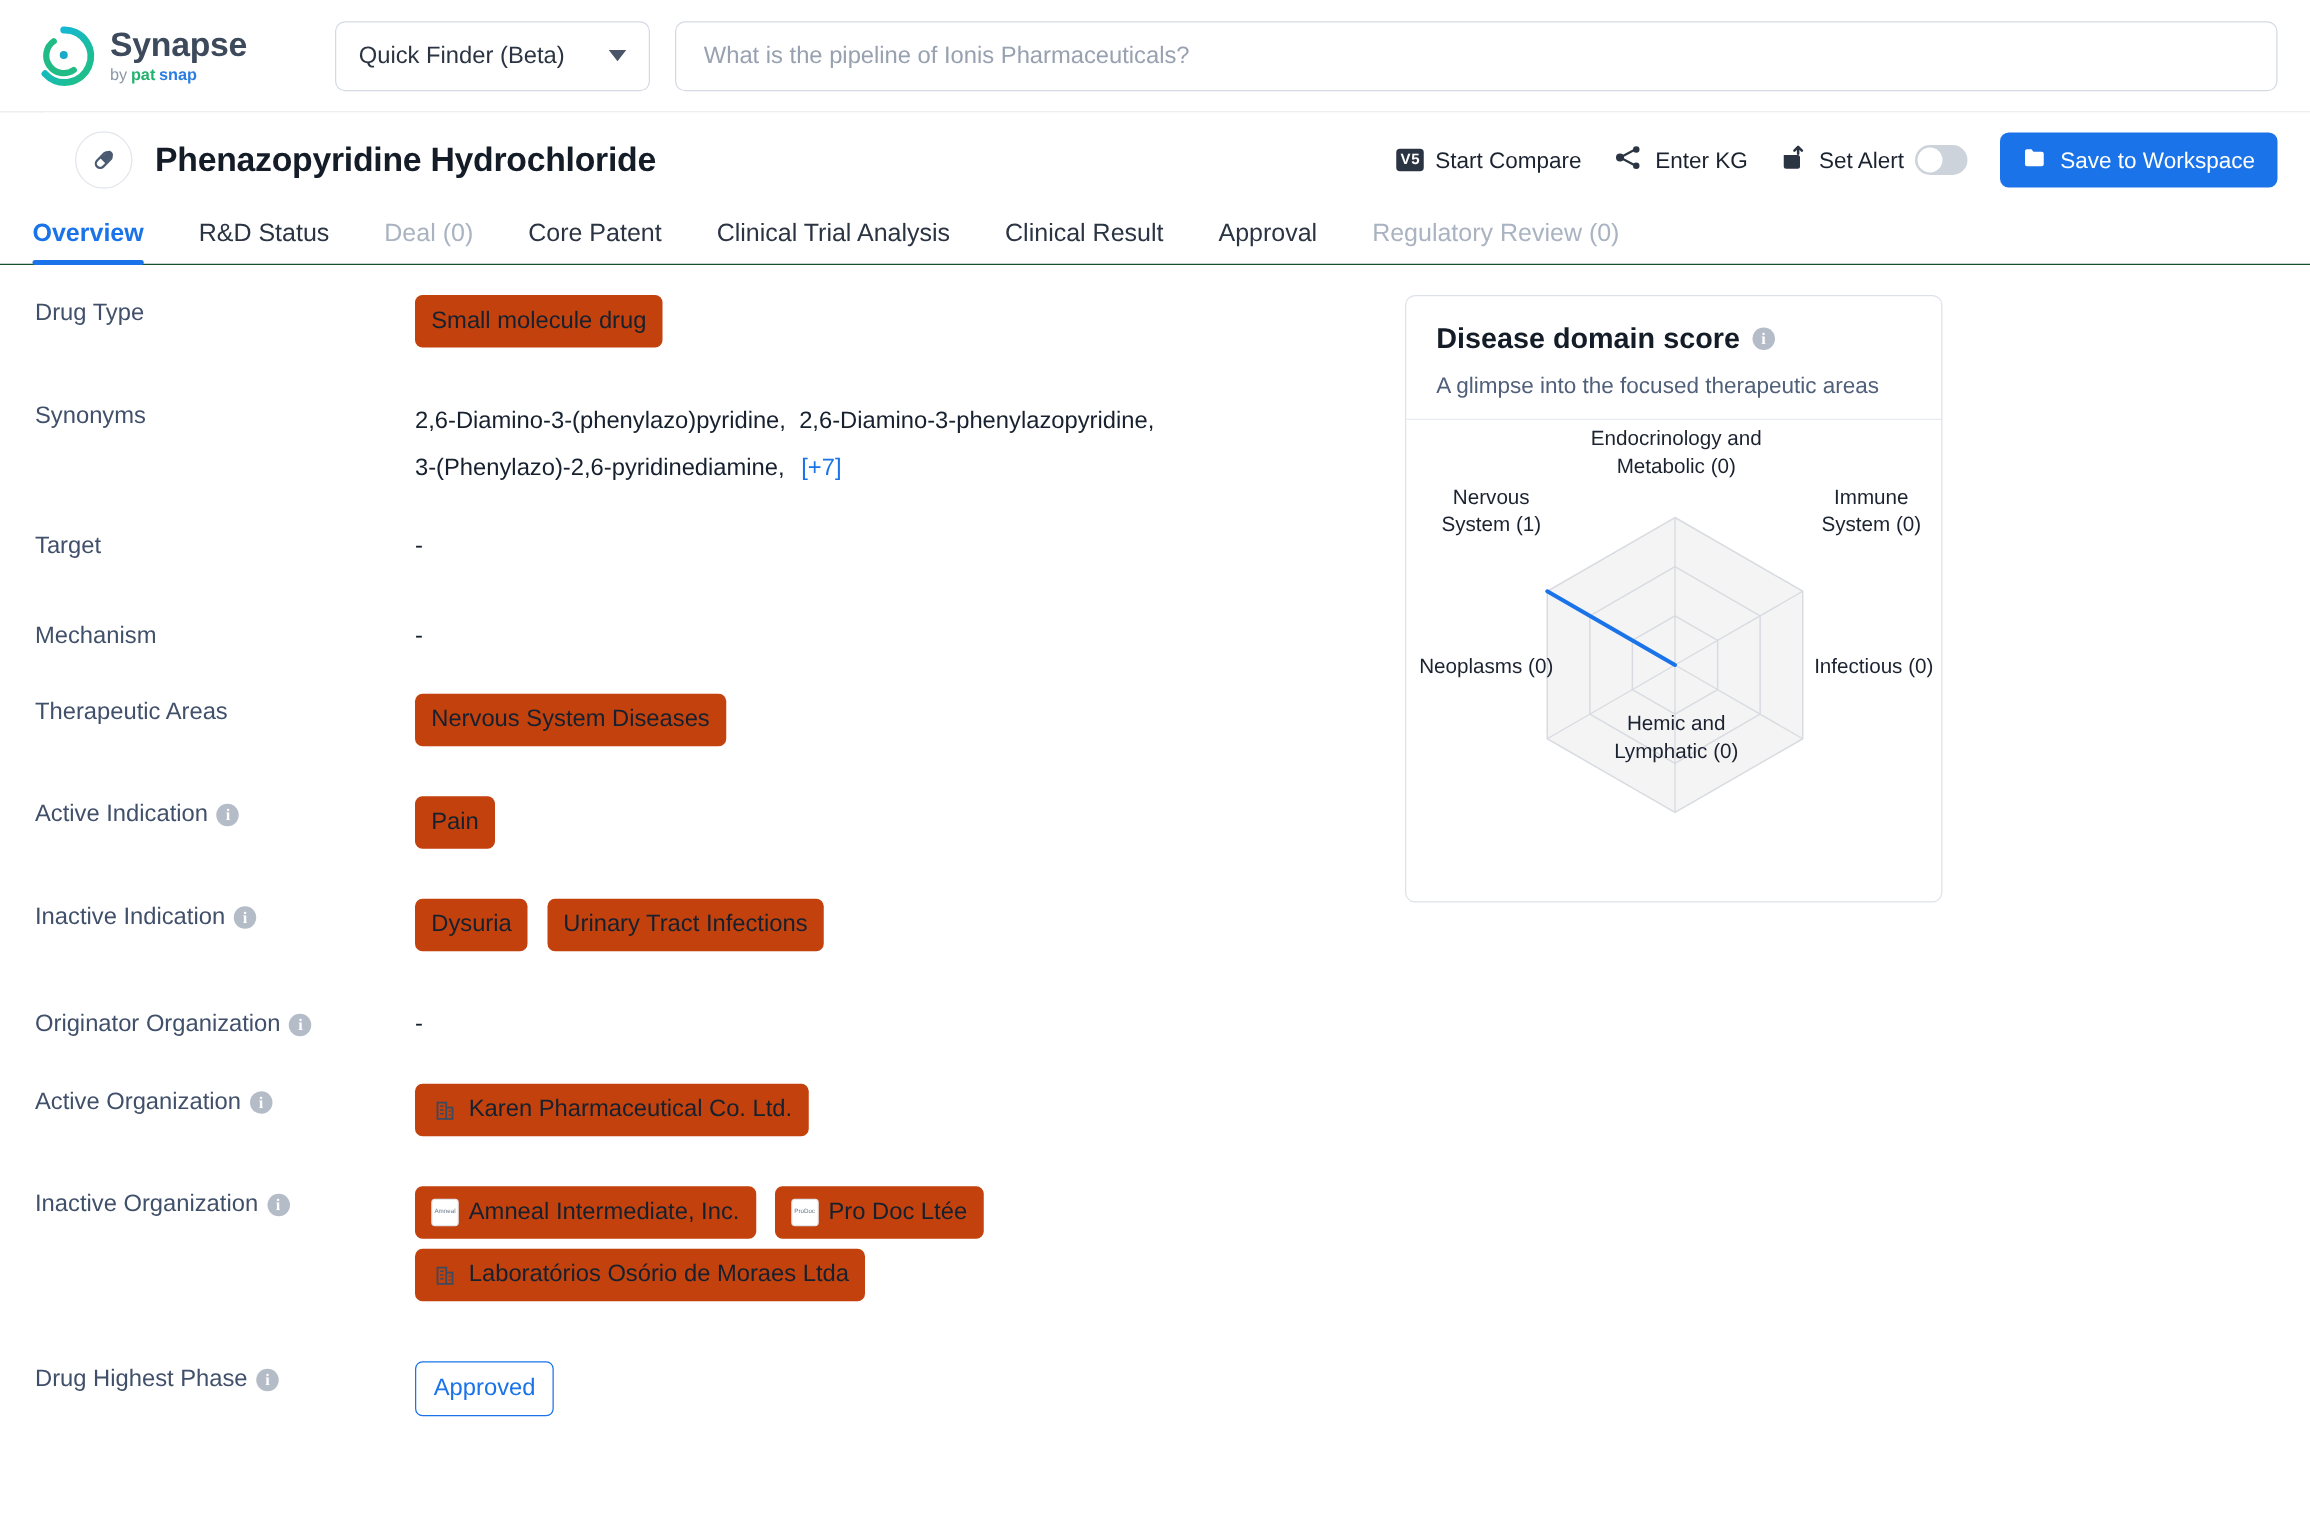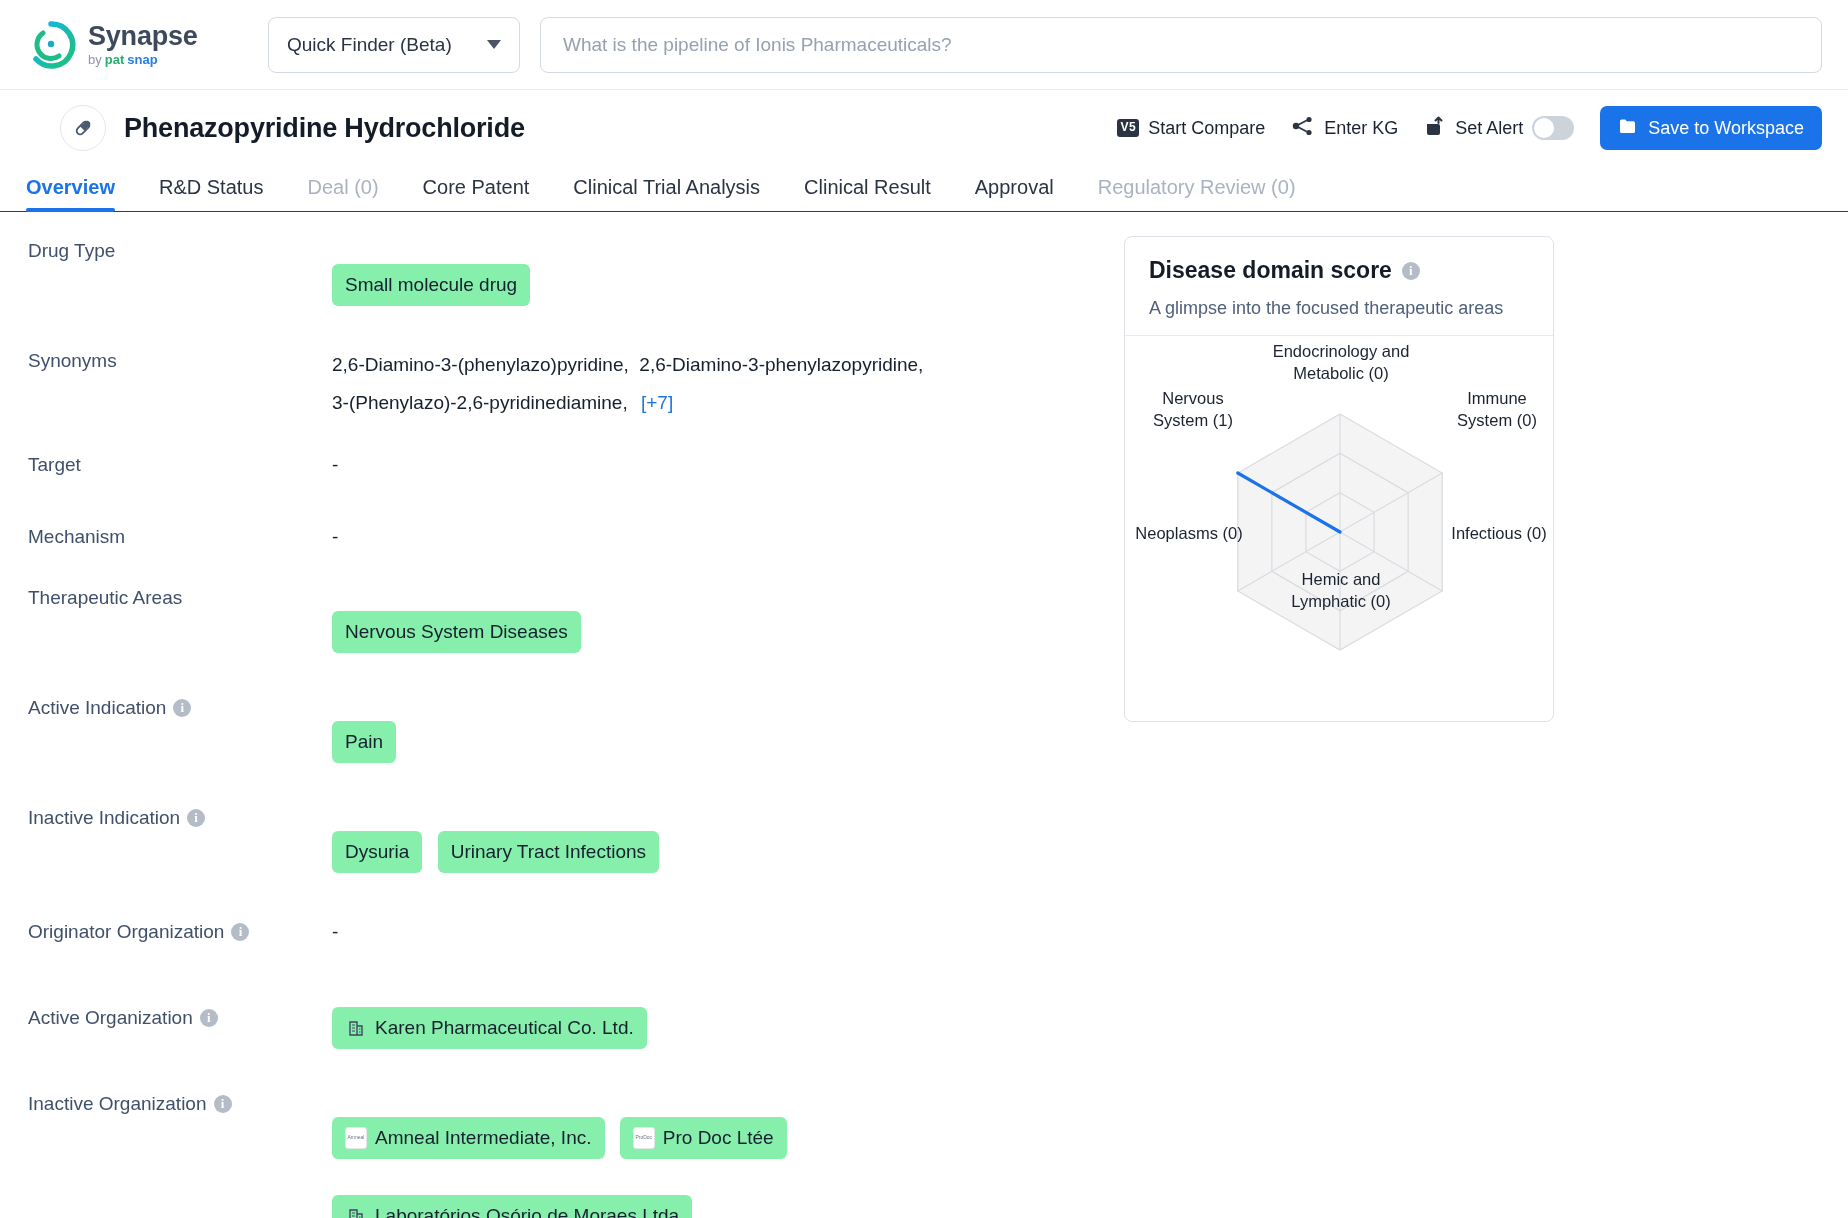--- a/index.html
+++ b/index.html
@@ -126,24 +126,23 @@
   }
   .info-icon {
     width: 18px; height: 18px; border-radius: 50%; background: #b4bcc8; color: #fff;
     font-size: 13px; font-weight: 700; display: inline-flex; align-items: center; justify-content: center;
     font-family: "Liberation Serif", serif; flex: none; cursor: pointer;
   }
   .row-value { flex: 1 1 auto; font-size: 19px; color: #16202e; line-height: 30px; }
 
   .chip {
     display: inline-flex; align-items: center; gap: 8px;
-    background: #86efac; border-radius: 6px; padding: 6px 13px;
+    background: #c2410c; border-radius: 6px; padding: 6px 13px;
     font-size: 19px; color: #16202e; margin-right: 10px; margin-bottom: 8px;
     vertical-align: top;
-    margin-top: 28px;
   }
   .chip-outline {
     display: inline-flex; align-items: center;
     border: 1px solid #1a73e8; color: #1a73e8; background: #fff;
     border-radius: 6px; padding: 6px 14px; font-size: 19px; cursor: pointer;
   }
   .dash { color: #16202e; font-size: 19px; }
   .synonyms { line-height: 38px; font-size: 19px; }
   .moretag { color: #1a73e8; cursor: pointer; margin-left: 8px; }
   .orgicon {
@@ -330,21 +329,21 @@
     </div>
 
     <div class="row" style="margin-top:36px;">
       <div class="row-label">
         <span>Originator Organization</span>
         <span class="info-icon">i</span>
       </div>
       <div class="row-value dash">-</div>
     </div>
 
-    <div class="row" style="margin-top:32px;align-items:center;">
+    <div class="row" style="margin-top:32px;">
       <div class="row-label">
         <span>Active Organization</span>
         <span class="info-icon">i</span>
       </div>
       <div class="row-value">
         <span class="chip">
           <span class="orgicon plain">
             <svg width="16" height="17" viewBox="0 0 16 17">
               <path d="M2 2 h7 v13 H2 z" fill="none" stroke="#3c4a5e" stroke-width="1.4"></path>
               <path d="M9 6 h5 v9 H9" fill="none" stroke="#3c4a5e" stroke-width="1.4"></path>

